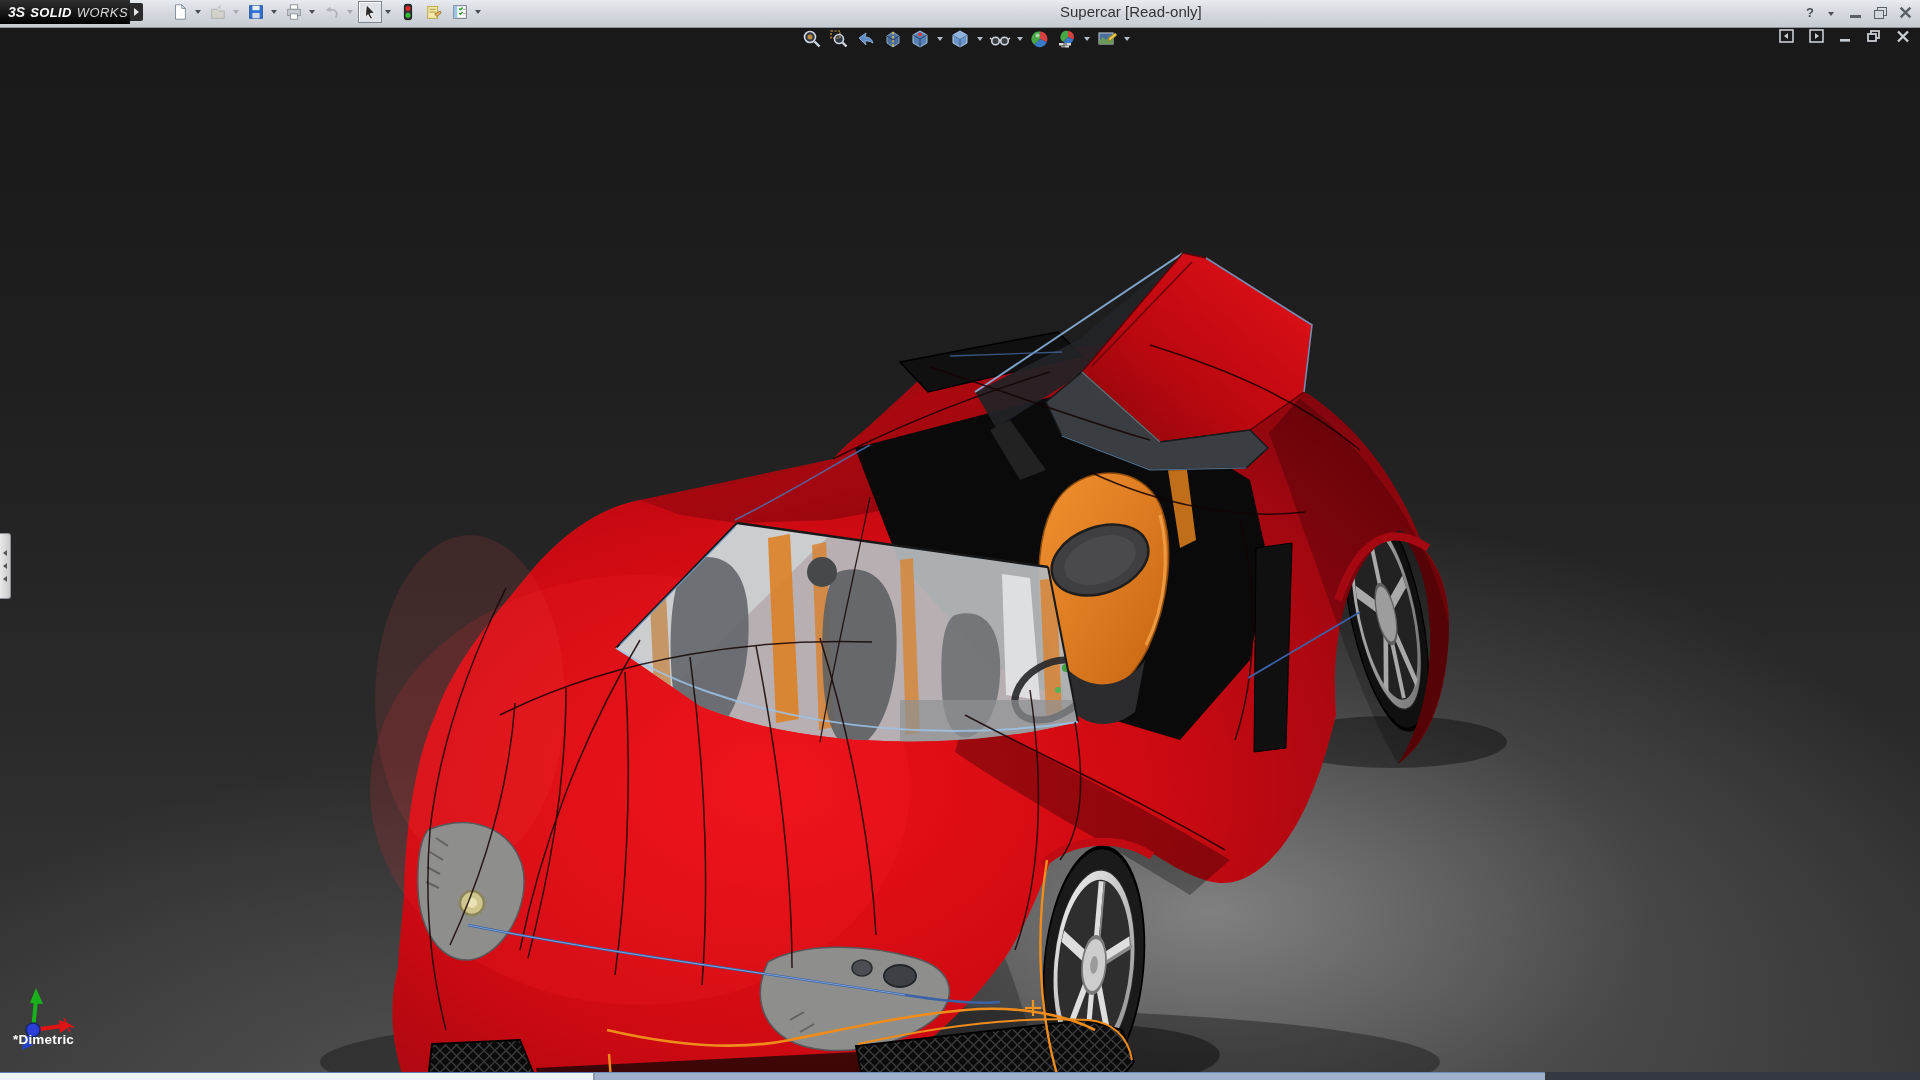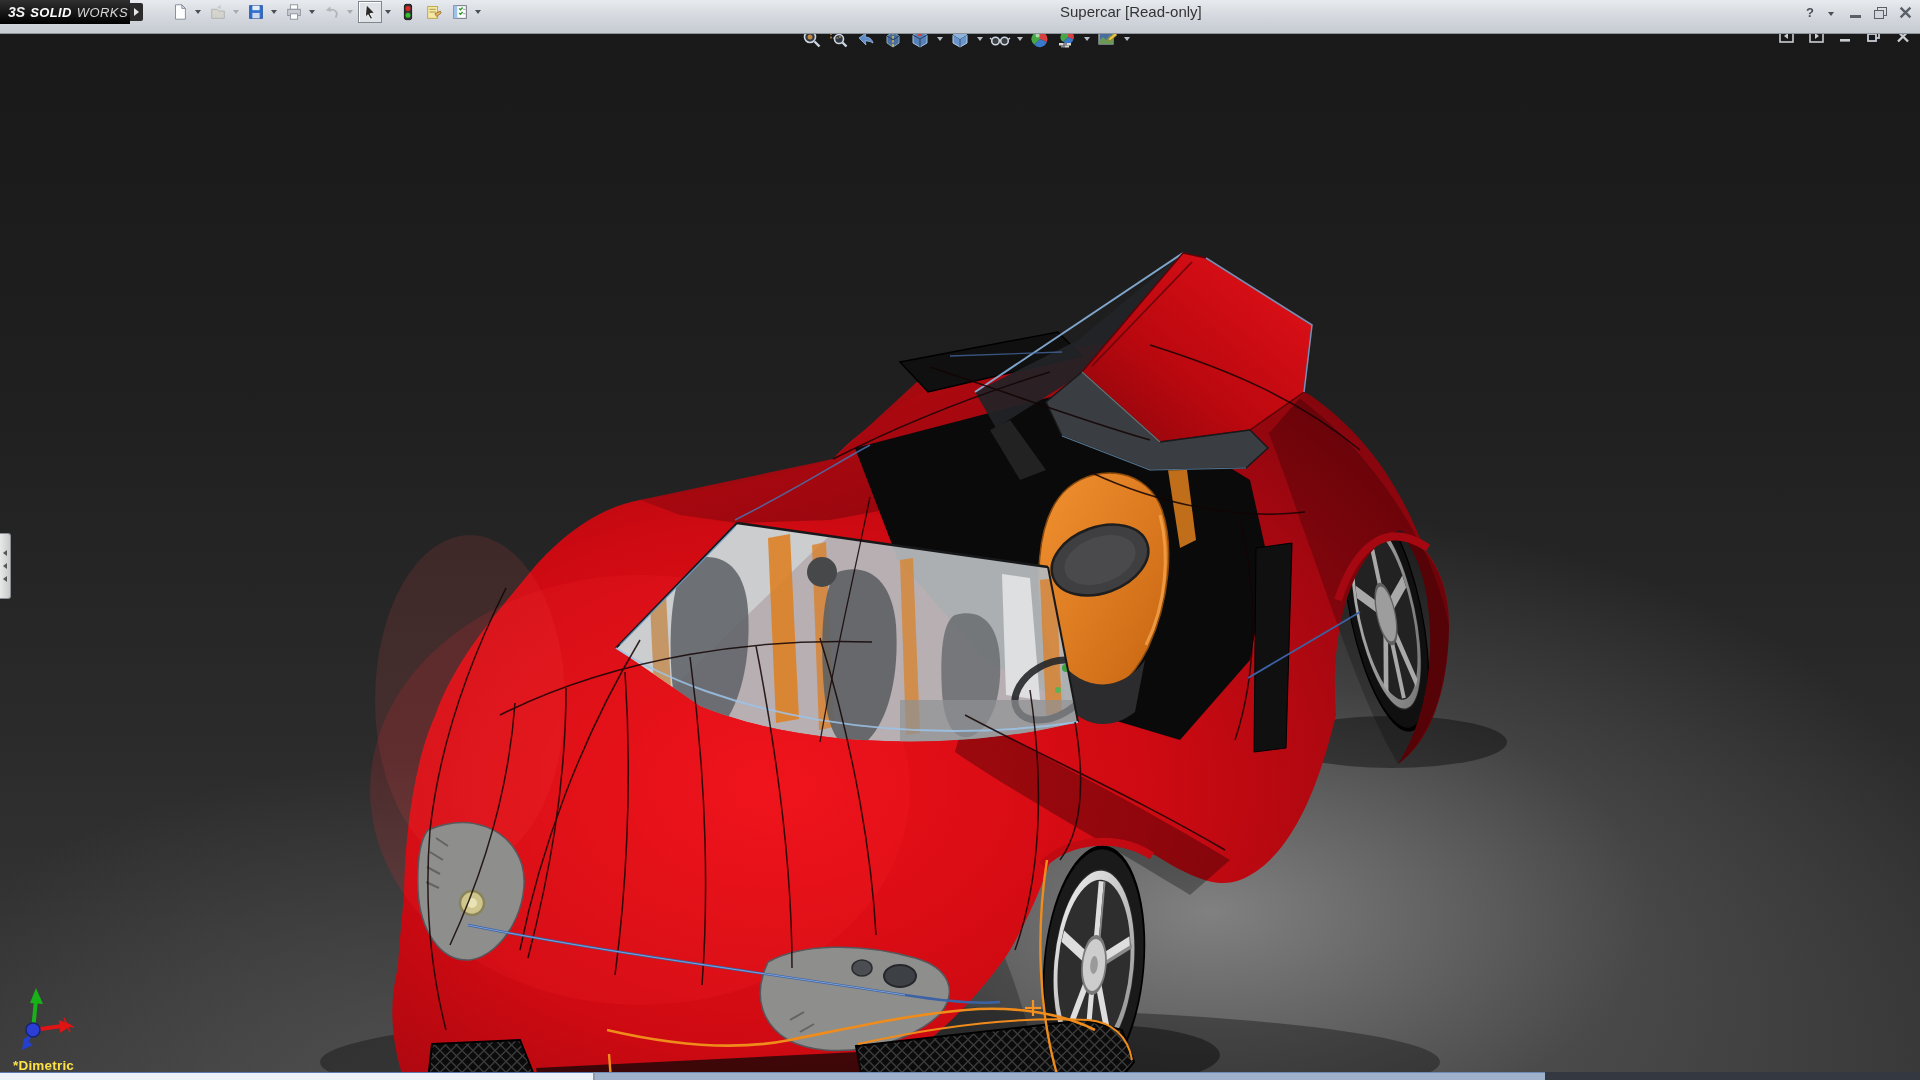--- a/index.html
+++ b/index.html
@@ -12,21 +12,21 @@
     position:absolute; left:0; top:24px; width:1920px; height:1056px;
     background:
       radial-gradient(ellipse 980px 520px at 63% 84%, rgba(148,148,148,.80), rgba(100,100,100,.40) 45%, rgba(40,40,40,0) 78%),
       radial-gradient(ellipse 760px 440px at 22% 100%, rgba(96,96,96,.55), rgba(55,55,55,0) 72%),
       linear-gradient(180deg,#191919 0%,#1f1f1f 34%,#2a2a2a 66%,#3a3a3a 100%);
   }
   .scene-svg { position:absolute; left:0; top:0; }
 
   
   .titlebar {
-    position:absolute; left:0; top:0; width:1920px; height:34px;
+    position:absolute; left:0; top:0; width:1920px; height:28px;
     background:linear-gradient(180deg,#e7eaee 0%,#d3d7dd 55%,#c6cbd2 100%);
     border-bottom:1px solid #8f959d; z-index:30;
   }
   .brand {
     position:absolute; left:0; top:0; height:24px; width:130px;
     background:linear-gradient(180deg,#303030,#000); color:#fff;
     display:flex; align-items:center; gap:5px; padding-left:8px;
   }
   .brand .mark { font-style:italic; font-weight:bold; font-size:14px; color:#f2f2f2; }
   .brand .solid { font-weight:bold; font-size:13px; letter-spacing:.4px; font-style:italic; }
@@ -65,22 +65,22 @@
 
   
   .splitter {
     position:absolute; left:0; top:533px; width:11px; height:66px;
     background:linear-gradient(90deg,#e8e8e8,#c9c9c9); border:1px solid #8a8f95; border-left:none;
     border-radius:0 3px 3px 0; z-index:20; display:flex; flex-direction:column; align-items:center; justify-content:center; gap:7px;
   }
   .splitter .arr { width:0; height:0; border-right:4px solid #555; border-top:3.5px solid transparent; border-bottom:3.5px solid transparent; }
 
   .view-label {
-    position:absolute; left:13px; top:1058px; z-index:15;
-    font-size:13.5px; font-weight:600; color:#fde047; letter-spacing:.2px;
+    position:absolute; left:13px; top:1032px; z-index:15;
+    font-size:13.5px; font-weight:600; color:#ffffff; letter-spacing:.2px;
   }
 
   .taskbar { position:absolute; left:0; bottom:0; width:1920px; height:8px; display:flex; z-index:25; }
   .tb-seg1 { width:595px; background:#edf1f8; border-top:1px solid #5b79ad; border-right:2px solid #8e99ad; }
   .tb-seg2 { width:950px; background:#9fb0ca; border-top:1px solid #6d89b5; }
   .tb-seg3 { flex:1; background:#343941; }
 </style>
 </head>
 <body>
 

